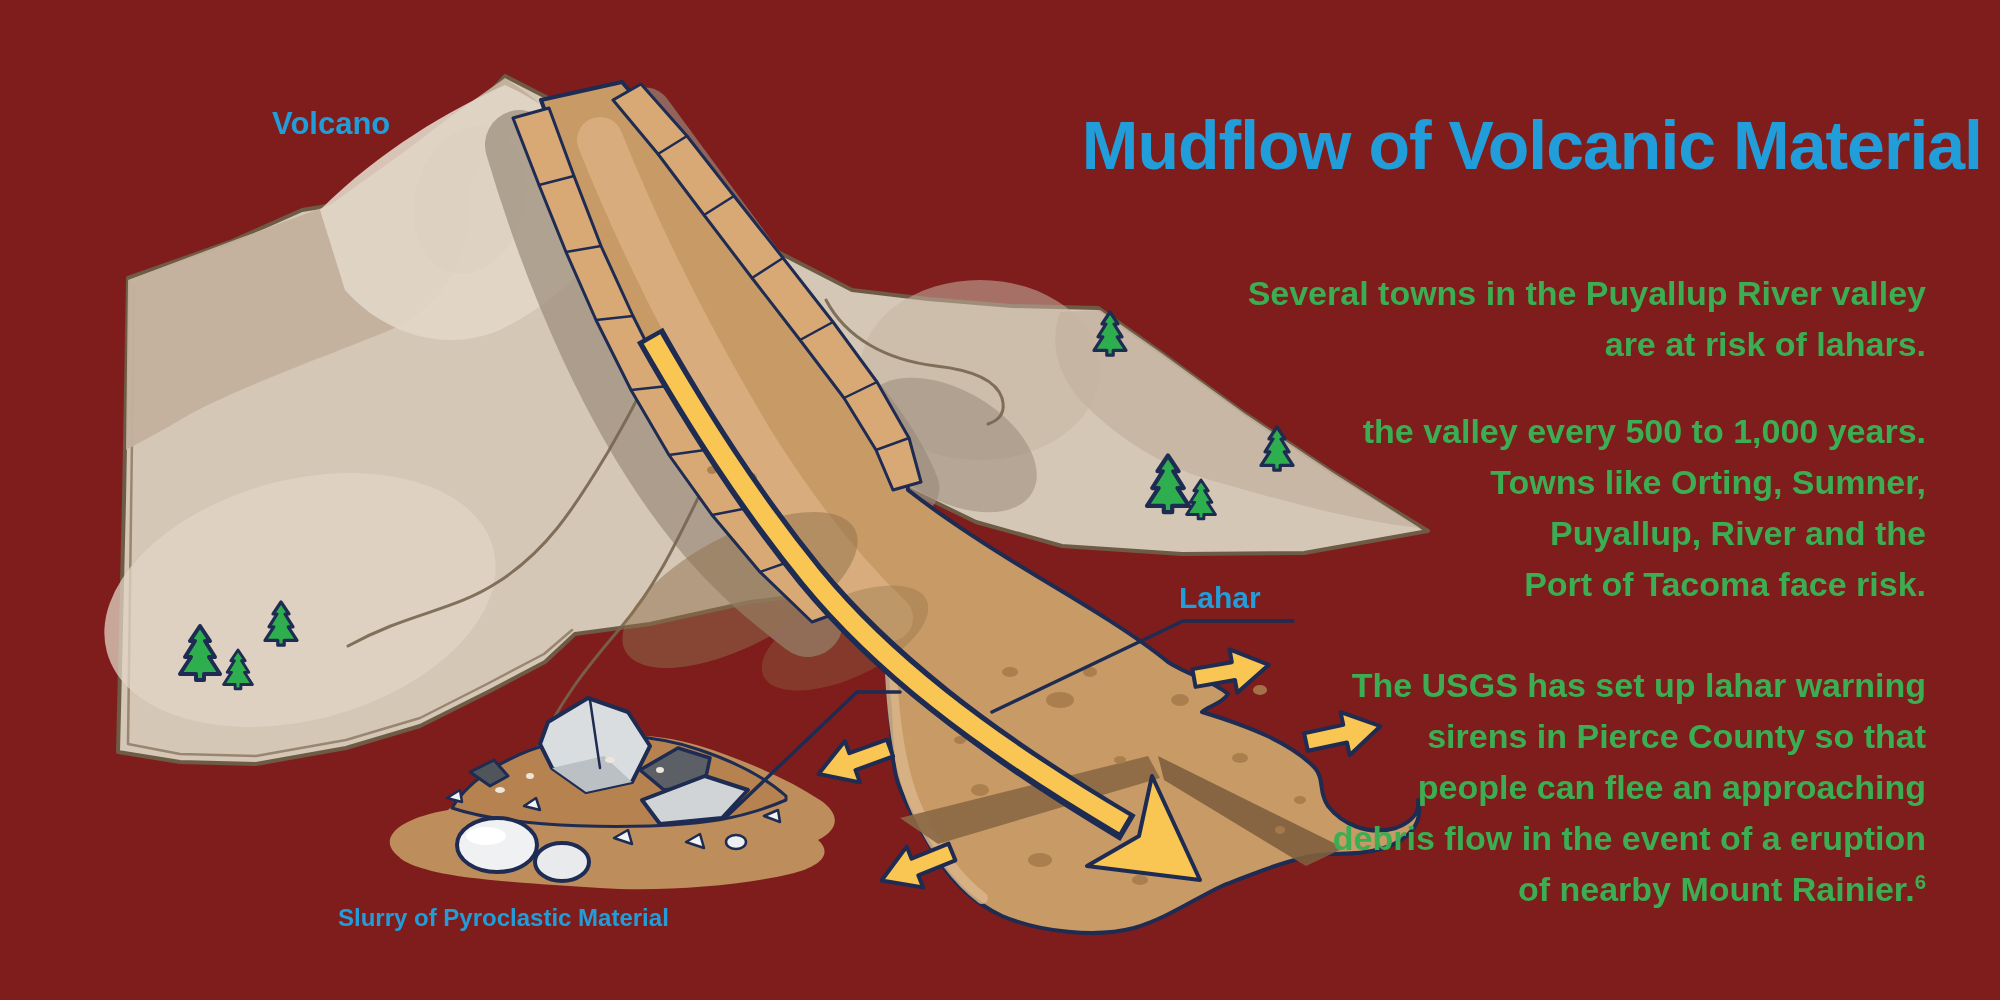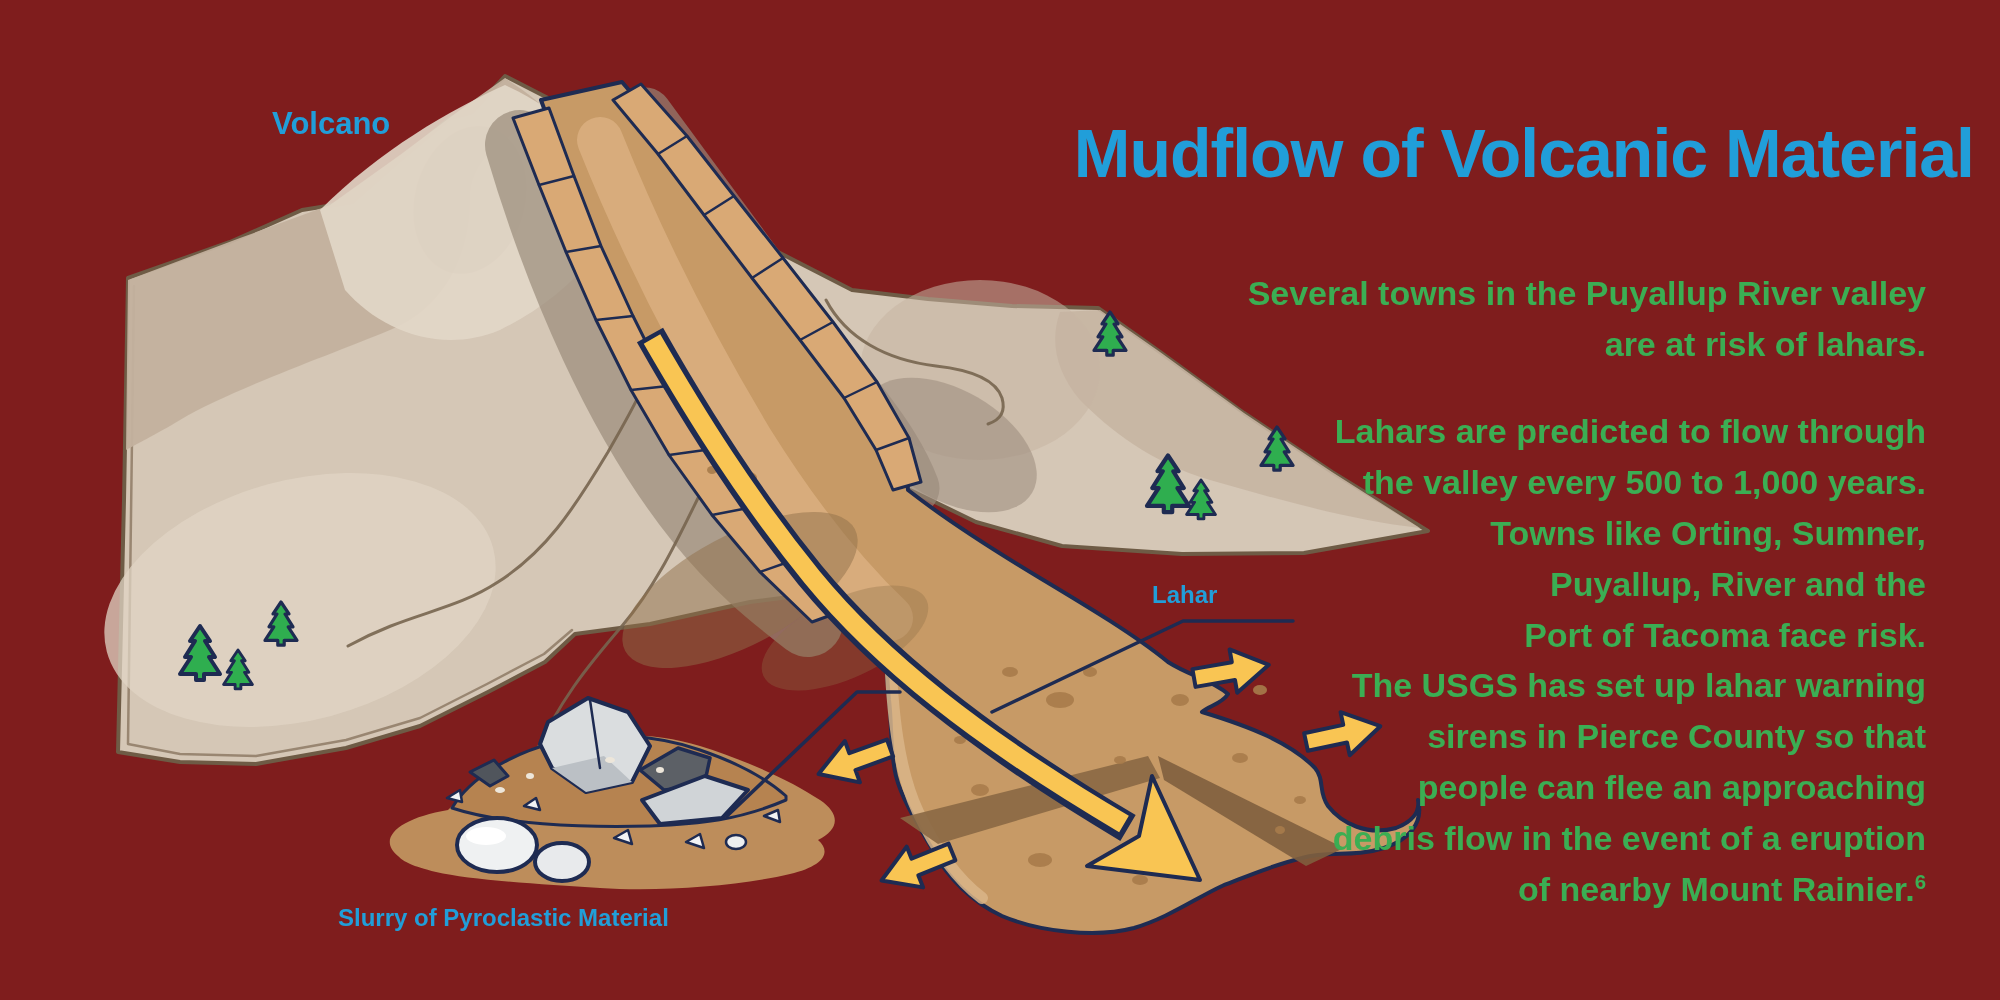--- a/index.html
+++ b/index.html
@@ -1,23 +1,23 @@
 <!DOCTYPE html>
 <html><head>
 <meta charset="utf-8">
 <style>
   html,body{margin:0;padding:0;background:#ffffff;}
   .stage{position:relative;width:2000px;height:1000px;overflow:hidden;background:#7f1d1d;
          font-family:"Liberation Sans","DejaVu Sans",sans-serif;}
   .art{position:absolute;left:0;top:0;width:2000px;height:1000px;}
   .label{position:absolute;font-weight:700;color:#219ED9;white-space:nowrap;}
   .label-volcano{left:272px;top:106px;font-size:31px;}
-  .label-lahar{left:1152px;top:581px;font-size:24px;}
+  .label-lahar{left:1179px;top:581px;font-size:30px;}
   .label-slurry{left:338px;top:904px;font-size:24px;}
-  .title{position:absolute;right:14px;top:104px;margin:12px;font-size:68px;line-height:1.1;
+  .title{position:absolute;right:14px;top:104px;margin:4px;font-size:68px;line-height:1.1;
          font-weight:800;color:#219ED9;letter-spacing:-1px;white-space:nowrap;}
   .para{position:absolute;right:74px;margin:0;text-align:right;color:#3BAE53;
         font-weight:700;font-size:34px;line-height:51px;white-space:nowrap;}
   .para-1{top:268px;}
   .para-2{top:406px;}
   .para-3{top:660px;}
   .line{display:block;}
   sup{font-size:60%;vertical-align:super;line-height:0;}
 </style>
 </head>
@@ -240,21 +240,20 @@
   <div class="label label-slurry">Slurry of Pyroclastic Material</div>
 
   <h1 class="title">Mudflow of Volcanic Material</h1>
 
   <p class="para para-1">
     <span class="line">Several towns in the Puyallup River valley</span>
     <span class="line">are at risk of lahars.</span>
   </p>
 
   <p class="para para-2">
-    <span class="line">Lahars are predicted to flow through</span>
     <span class="line">the valley every 500 to 1,000 years.</span>
     <span class="line">Towns like Orting, Sumner,</span>
     <span class="line">Puyallup, River and the</span>
     <span class="line">Port of Tacoma face risk.</span>
   </p>
 
   <p class="para para-3">
     <span class="line">The USGS has set up lahar warning</span>
     <span class="line">sirens in Pierce County so that</span>
     <span class="line">people can flee an approaching</span>

